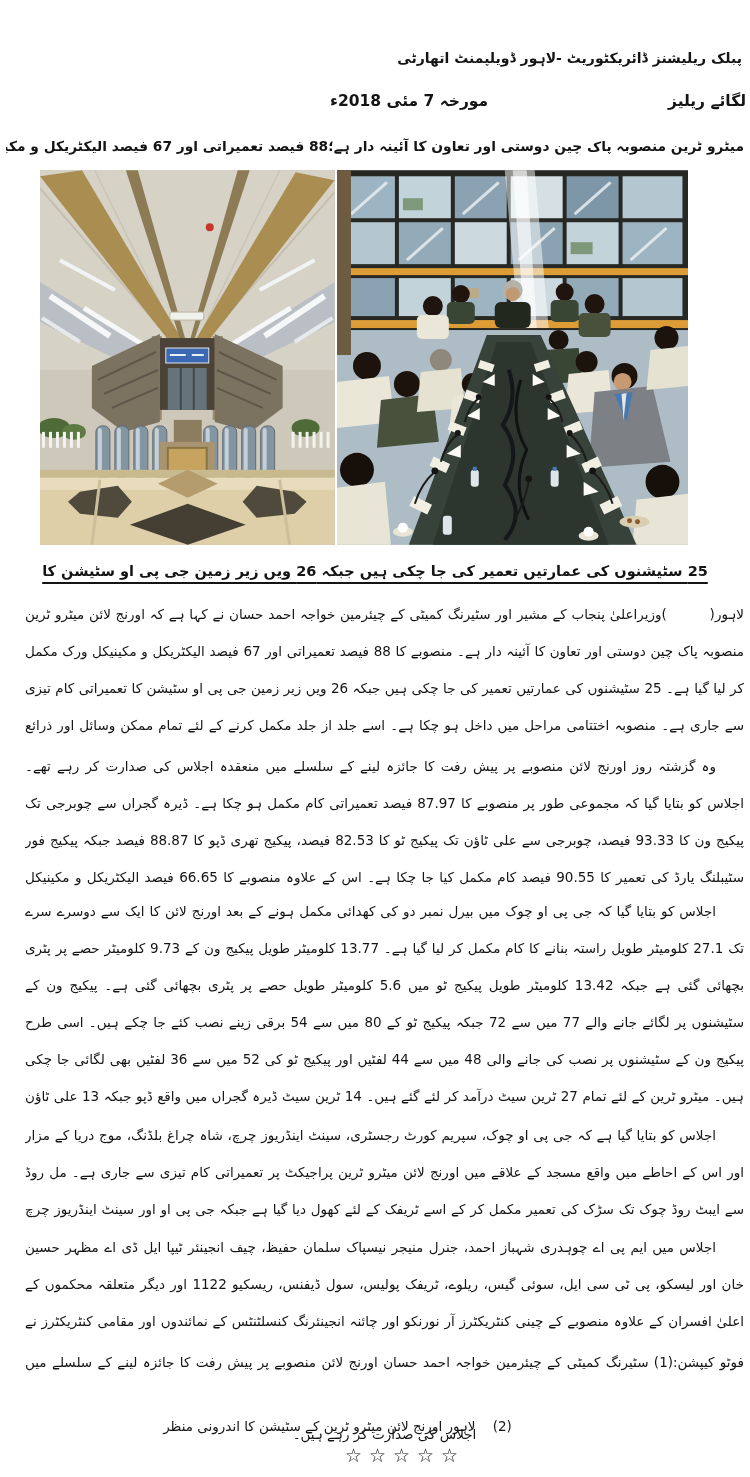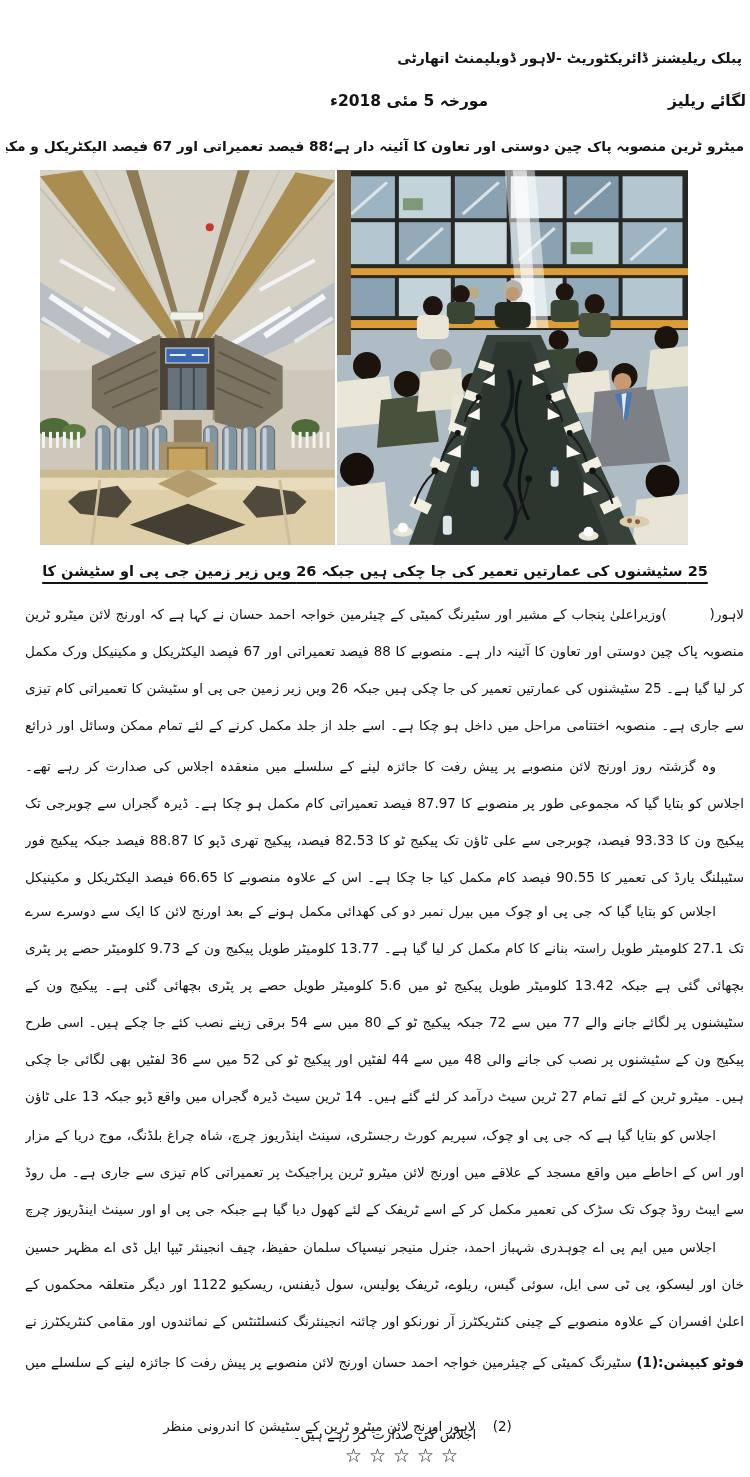--- a/index.html
+++ b/index.html
@@ -49,38 +49,38 @@
     font-size:13.5px;line-height:37px;
     text-align:justify;overflow:hidden;
   }
   .indent{text-indent:28px;}
   .p1{top:596px;height:150px;}
   .p2{top:748px;height:148px;}
   .p3{top:893px;height:224px;}
   .p4{top:1117px;height:112px;}
   .p5{top:1229px;height:113px;}
   .cap1a{top:1344px;height:38px;right:6px;left:25px;font-size:13.5px;line-height:37px;text-align:justify;overflow:hidden;}
-  .cap1a .cap-label{font-weight:bold;}
+  .cap1a .cap-label{font-weight:normal;}
   .cap1b{top:1416px;height:38px;right:6px;left:25px;font-size:13.5px;line-height:37px;text-align:center;overflow:hidden;}
   .cap2{top:1408px;height:38px;right:100px;left:25px;font-size:13.5px;line-height:37px;text-align:center;overflow:hidden;}
   .stars-footer{
     top:1444px;right:0;left:60px;height:30px;
     text-align:center;font-size:19px;letter-spacing:7px;color:#111;
   }
 </style>
 </head>
 <body>
 
 <div class="page">
 
   <div class="abs org-line">پبلک ریلیشنز ڈائریکٹوریٹ -لاہور ڈویلپمنٹ اتھارٹی</div>
 
   <div class="abs meta-line">
     <span>لگائے ریلیز</span>
-    <span>مورخہ 5 مئی 2018ء</span>
+    <span>مورخہ 7 مئی 2018ء</span>
   </div>
 
   <div class="abs headline">میٹرو ٹرین منصوبہ پاک چین دوستی اور تعاون کا آئینہ دار ہے؛88 فیصد تعمیراتی اور 67 فیصد الیکٹریکل و مکینیکل ورک مکمل۔ خواجہ احمد حسان</div>
 
   <div class="abs photos">
 
     <svg class="photo" width="295" height="375" viewBox="0 0 295 375" xmlns="http://www.w3.org/2000/svg">
       <rect width="295" height="375" fill="#cdc8ba"></rect>
       <g>
         <rect x="0" y="0" width="295" height="200" fill="#d6d2c6"></rect>

